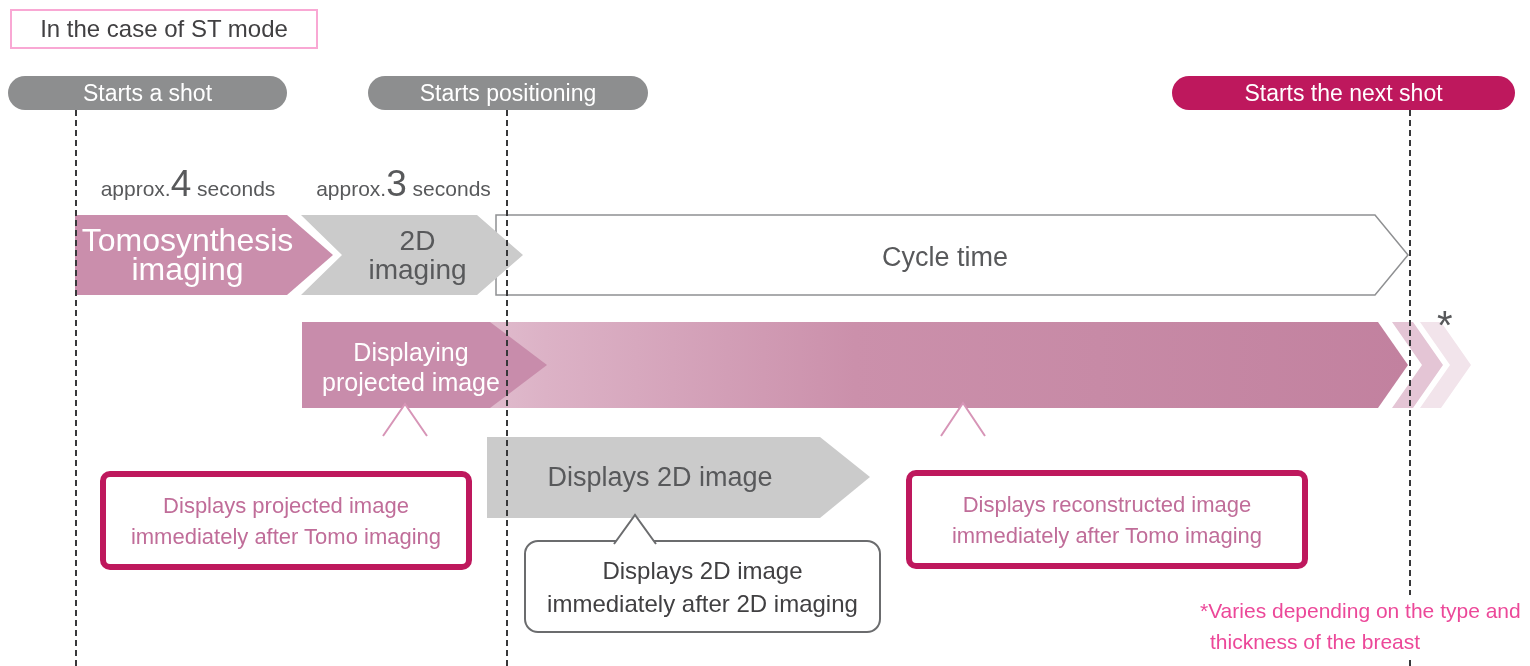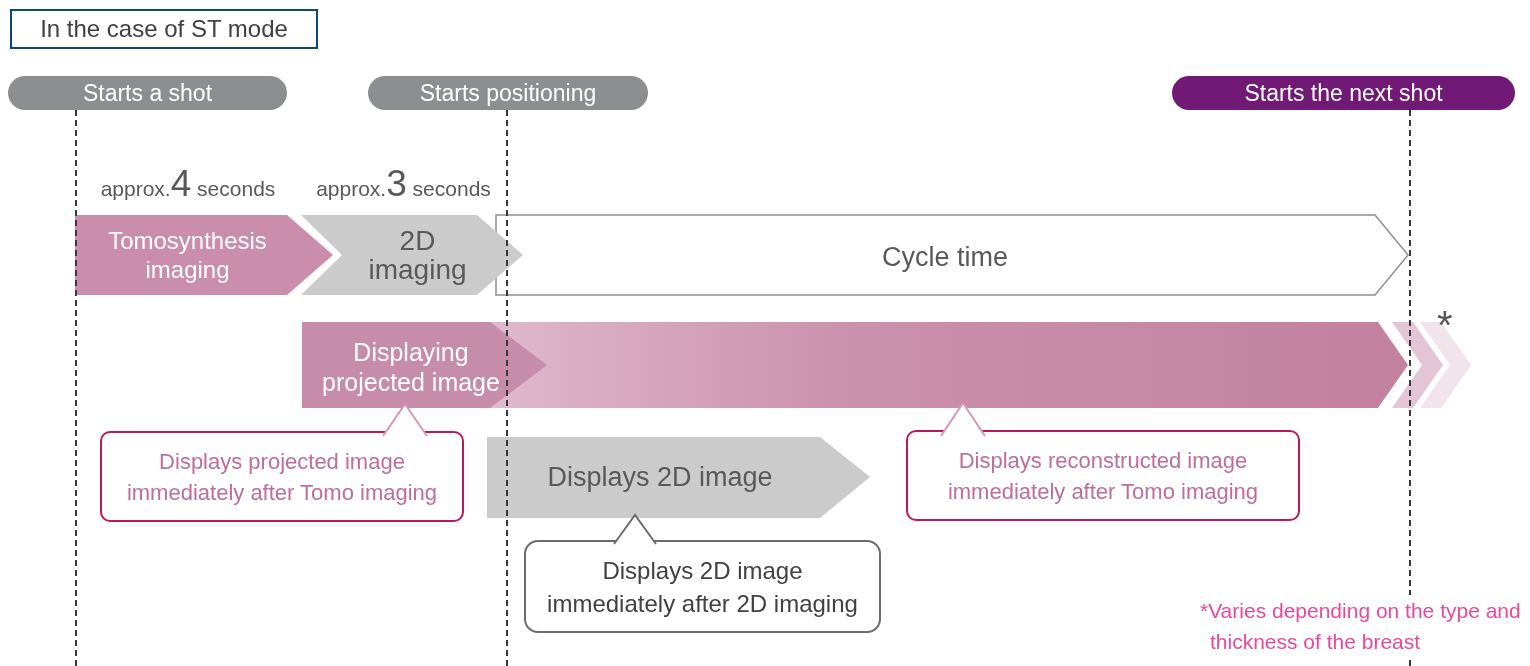--- a/index.html
+++ b/index.html
@@ -4,30 +4,30 @@
 <style>
   html,body{margin:0;padding:0;background:#fff;}
   #stage{
     position:relative; width:1530px; height:666px; background:#ffffff;
     font-family:"Liberation Sans","DejaVu Sans",sans-serif; overflow:hidden;
     color:#58595b;
   }
   
   .title-box{
     position:absolute; left:10px; top:9px; width:304px; height:36px;
-    border:2px solid #0c4a6e; display:flex; align-items:center; justify-content:center;
+    border:2px solid #f9a8d4; display:flex; align-items:center; justify-content:center;
     font-size:24px; color:#414042; background:#fff;
   }
   
   .pill{
     position:absolute; top:76px; height:34px; border-radius:17px;
     color:#fff; font-size:23px; display:flex; align-items:center; justify-content:center;
   }
   .pill-gray{background:#8d8e8f;}
-  .pill-pink{background:#701a75;text-align:right;}
+  .pill-pink{background:#be185d;text-align:right;}
   #pill-1{left:8px;   width:279px;}
   #pill-2{left:368px; width:280px;}
   #pill-3{left:1172px;width:343px;}
   
   .vline{
     position:absolute; top:110px; height:556px; width:0;
     border-left:2px dashed #38383a; z-index:50;
   }
   #vline-1{left:75px;} #vline-2{left:506px;} #vline-3{left:1409px;}
   
@@ -43,21 +43,21 @@
   #cycle-svg{position:absolute; left:495px; top:213px; z-index:1;}
   #arrow-2d{
     left:301px; top:215px; width:222px; height:80px; background:#cbcbcb; z-index:2;
     clip-path:polygon(0 0,176px 0,222px 40px,176px 80px,0 80px,41px 40px);
   }
   #arrow-tomo{
     left:75px; top:215px; width:258px; height:80px; background:#ca8eac; z-index:3;
     clip-path:polygon(0 0,212px 0,258px 40px,212px 80px,0 80px);
   }
   .row1-text{position:absolute; z-index:4; text-align:center;}
-  #tomo-text{left:80px; top:226px; width:215px; color:#fff; font-size:24px; line-height:29px;}
+  #tomo-text{left:80px; top:226px; width:215px; color:#fff; font-size:32px; line-height:29px;}
   #twod-text{left:335px; top:226px; width:165px; color:#58595b; font-size:28px; line-height:29px;}
   #cycle-text{left:700px; top:242px; width:490px; color:#58595b; font-size:27px;}
   
   #band{
     left:302px; top:322px; width:1106px; height:86px; z-index:5;
     background:linear-gradient(90deg,#ecd9e3 0%,#dcb2c6 22%,#cb90ab 50%,#c78aa6 72%,#c2819f 100%);
     clip-path:polygon(0 0,1076px 0,1106px 43px,1076px 86px,0 86px);
   }
   .chevron{
     position:absolute; top:322px; width:51px; height:86px; z-index:5;
@@ -80,21 +80,21 @@
     left:487px; top:437px; width:383px; height:81px; background:#cbcbcb; z-index:8;
     clip-path:polygon(0 0,333px 0,383px 40px,333px 81px,0 81px);
   }
   #displays-2d-text{position:absolute; left:500px; top:462px; width:320px; z-index:9;
     color:#58595b; font-size:27px; text-align:center;}
   
   .callout{
     position:absolute; display:flex; flex-direction:column; align-items:center;
     justify-content:center; text-align:center; background:#fff; z-index:10;
   }
-  .callout-pink{border:2px solid #be185d; border-radius:10px; color:#c06d99; font-size:22px; line-height:31px;}
+  .callout-pink{border:6px solid #be185d; border-radius:10px; color:#c06d99; font-size:22px; line-height:31px;margin-top:40px;}
   .callout-dark{border:2px solid #6b6c6e; border-radius:14px; color:#414042; font-size:24px; line-height:33px;}
   #callout-projected{left:100px; top:431px; width:360px; height:87px;}
   #callout-2d{left:524px; top:540px; width:353px; height:89px;}
   #callout-reconstructed{left:906px; top:430px; width:390px; height:87px;}
   .pointer{position:absolute; z-index:11;}
   #pointer-projected{left:380px; top:400px;}
   #pointer-2d{left:611px; top:512px;}
   #pointer-reconstructed{left:938px; top:398px;}
   
   #footnote{

